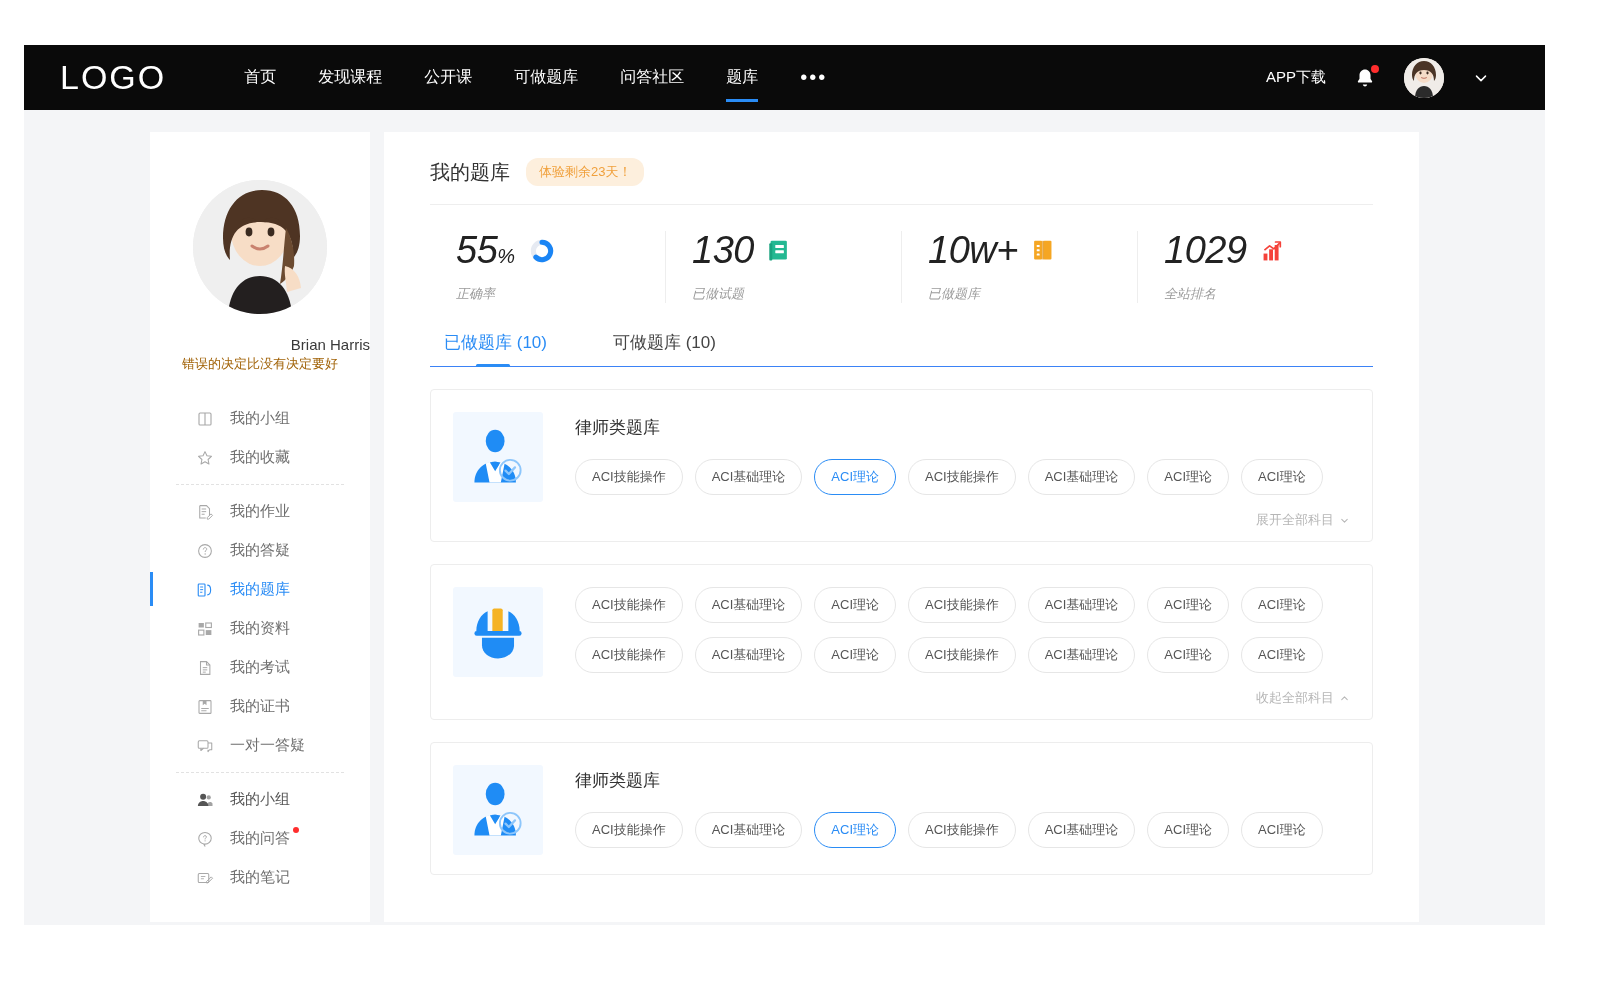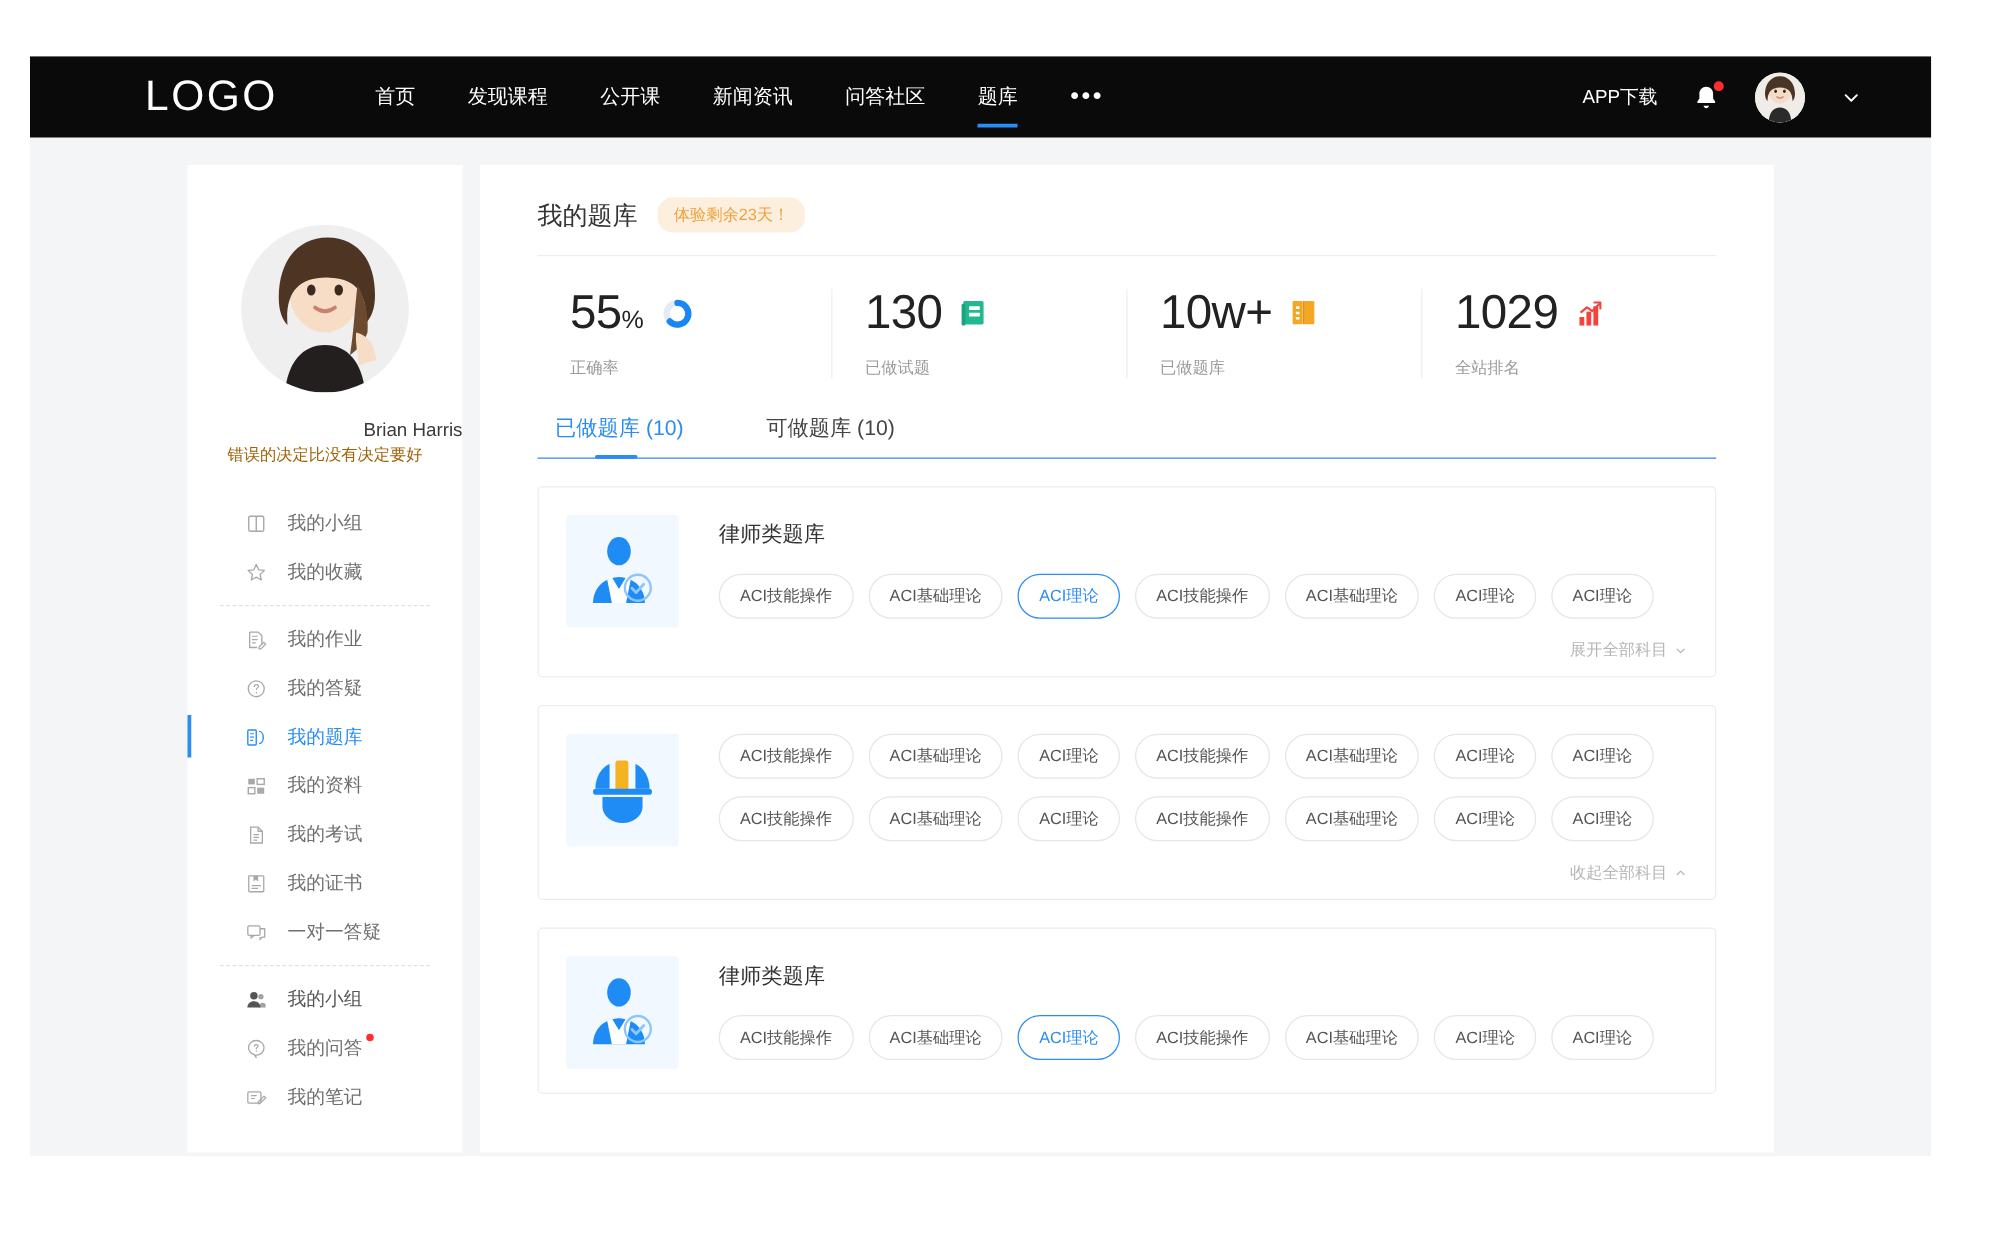--- a/index.html
+++ b/index.html
@@ -21,21 +21,21 @@
 
   
   .topnav {
     height: 65px;
     background: #0a0a0a;
     display: flex;
     align-items: center;
     position: relative;
   }
   .logo {
-    margin-left: 92px;
+    margin-left: 36px;
     color: #ffffff;
     font-size: 34px;
     letter-spacing: 2px;
     font-weight: 400;
     font-family: "Liberation Sans", sans-serif;
   }
   .nav-items {
     display: flex;
     align-items: flex-end;
     margin-left: 78px;
@@ -197,20 +197,21 @@
   
   .stats {
     display: flex;
     margin-top: 26px;
     padding-bottom: 18px;
   }
   .stat {
     flex: 1;
     position: relative;
     padding-left: 26px;
+    font-style: italic;
   }
   .stat + .stat { border-left: 1px solid #eeeeee; }
   .stat-row { display: flex; align-items: center; gap: 14px; }
   .stat-value {
     font-size: 38px;
     color: #222;
     font-weight: 400;
     letter-spacing: -0.5px;
     line-height: 1.05;
   }
@@ -298,21 +299,21 @@
 <body>
 
 <div class="page">
 
   <div class="topnav">
     <div class="logo">LOGO</div>
     <div class="nav-items" id="navItems">
         <div class="nav-item">首页</div>
         <div class="nav-item">发现课程</div>
         <div class="nav-item">公开课</div>
-        <div class="nav-item">新闻资讯</div>
+        <div class="nav-item">可做题库</div>
         <div class="nav-item">问答社区</div>
         <div class="nav-item active">题库</div>
       </div>
     <div class="nav-dots">•••</div>
 
     <div class="nav-right">
       <div class="app-download">APP下载</div>
 
       <div class="bell-wrap">
         <svg width="22" height="24" viewBox="0 0 24 24">

